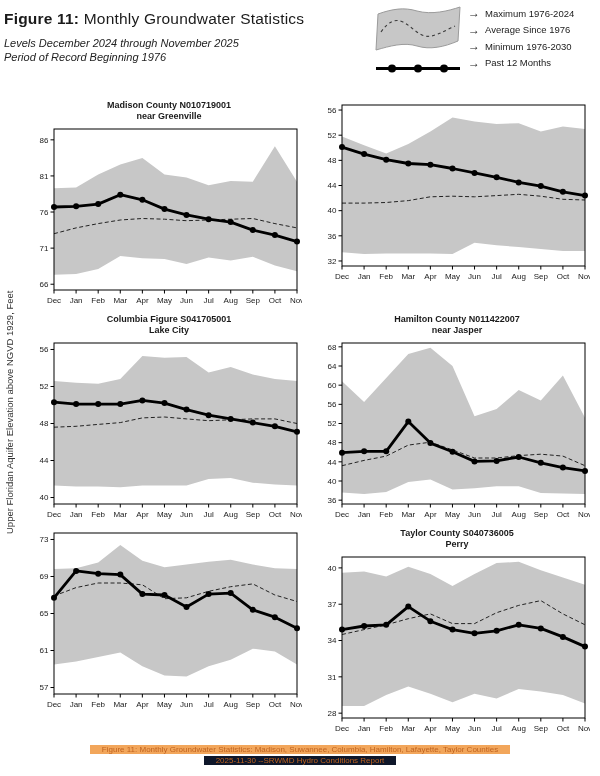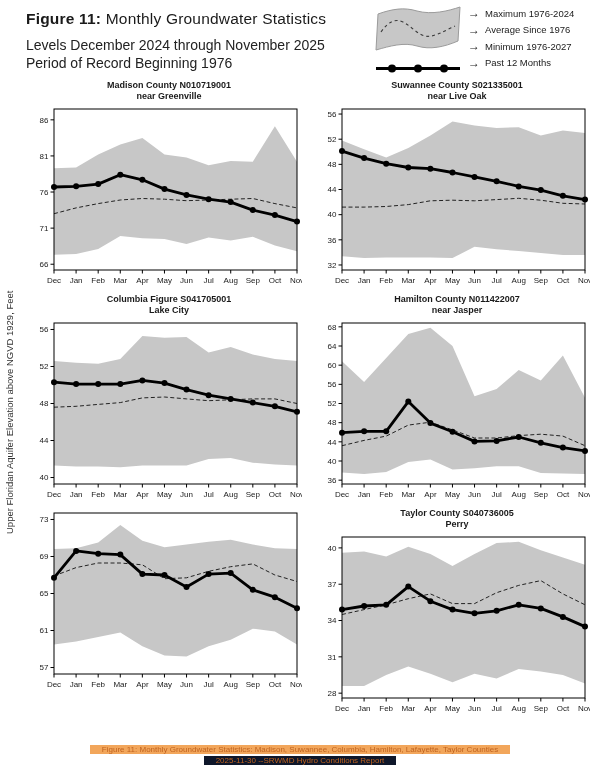--- a/index.html
+++ b/index.html
@@ -1,40 +1,40 @@
 <!DOCTYPE html>
 <html><head>
 <meta charset="utf-8">
 <style>
   html,body{margin:0;padding:0;background:#ffffff;}
   .container{
     position:relative;width:600px;height:776px;background:#ffffff;overflow:hidden;
     font-family:"Liberation Sans","DejaVu Sans",sans-serif;color:#1a1a1a;
   }
   
-  .header{position:absolute;top:10px;left:26px;width:350px;}
+  .header{position:absolute;top:10px;left:4px;width:350px;}
   .fig-title{font-size:15.5px;letter-spacing:.2px;}
   .fig-title b{font-weight:bold;}
-  .fig-sub{font-size:14px;line-height:1.3;margin-top:8px;color:#222;}
+  .fig-sub{font-size:11px;line-height:1.3;margin-top:8px;color:#222;font-style:italic;}
   
   .legend{position:absolute;top:5px;right:6px;width:222px;display:flex;}
   .legend-icons{width:96px;flex:0 0 96px;}
   .legend-labels{flex:1;}
   .legend-row{height:16.5px;display:flex;align-items:center;font-size:9.5px;white-space:nowrap;}
   .legend-row .arrow{font-size:12px;font-weight:bold;margin-right:5px;line-height:10px;}
   .past-icon{margin-top:3px;}
   
   .ylabel{
     position:absolute;left:4px;top:282px;height:260px;width:12px;
     writing-mode:vertical-rl;transform:rotate(180deg);
     font-size:9.5px;color:#333;text-align:center;white-space:nowrap;
   }
   
   .grid{
-    position:absolute;top:80px;left:30px;width:566px;
+    position:absolute;top:100px;left:30px;width:566px;
     display:grid;grid-template-columns:1fr 1fr;column-gap:10px;row-gap:8px;
   }
   .chart-panel{width:278px;}
   .chart-title{font-size:9px;font-weight:bold;text-align:center;line-height:1.25;height:24px;}
   .chart-canvas{display:block;}
   
   .footer{position:absolute;left:0;right:0;top:744px;text-align:center;font-size:8px;line-height:1.4;}
   .footer .hl{padding:0 12px;}
 </style>
 </head>
@@ -67,21 +67,21 @@
       <div class="legend-row">
           <span class="arrow">→</span>
           <span>Maximum 1976-2024</span>
         </div>
       <div class="legend-row">
           <span class="arrow">→</span>
           <span>Average Since 1976</span>
         </div>
       <div class="legend-row">
           <span class="arrow">→</span>
-          <span>Minimum 1976-2027</span>
+          <span>Minimum 1976-2030</span>
         </div>
       <div class="legend-row">
           <span class="arrow">→</span>
           <span>Past 12 Months</span>
         </div>
     </div>
   </div>
 
   <div class="ylabel">Upper Floridan Aquifer Elevation above NGVD 1929, Feet</div>
 
@@ -138,24 +138,20 @@
           <text x="200.72727272727272" y="178.5" text-anchor="middle" font-size="8px" font-family="Liberation Sans, sans-serif" fill="#1a1a1a">Aug</text>
           <line x1="222.8181818181818" y1="166" x2="222.8181818181818" y2="169.5" stroke="#000" stroke-width="1"></line>
           <text x="222.8181818181818" y="178.5" text-anchor="middle" font-size="8px" font-family="Liberation Sans, sans-serif" fill="#1a1a1a">Sep</text>
           <line x1="244.9090909090909" y1="166" x2="244.9090909090909" y2="169.5" stroke="#000" stroke-width="1"></line>
           <text x="244.9090909090909" y="178.5" text-anchor="middle" font-size="8px" font-family="Liberation Sans, sans-serif" fill="#1a1a1a">Oct</text>
           <line x1="267" y1="166" x2="267" y2="169.5" stroke="#000" stroke-width="1"></line>
           <text x="267" y="178.5" text-anchor="middle" font-size="8px" font-family="Liberation Sans, sans-serif" fill="#1a1a1a">Nov</text>
         </svg>
       </div>
       <div class="chart-panel">
-        <div class="chart-title">
-          <div>Suwannee County S021335001</div>
-          <div>near Live Oak</div>
-        </div>
         <svg width="272" height="182" viewBox="0 0 272 182" class="chart-canvas">
           <path d="M24.0,36.4 L46.1,45.2 L68.2,53.4 L90.3,44.0 L112.4,31.4 L134.5,17.6 L156.5,21.4 L178.6,23.9 L200.7,23.2 L222.8,31.4 L244.9,26.4 L267.0,28.9 L267.0,150.9 L244.9,150.9 L222.8,149.0 L200.7,147.1 L178.6,145.2 L156.5,142.7 L134.5,154.1 L112.4,153.4 L90.3,153.4 L68.2,153.4 L46.1,154.1 L24.0,152.2 Z" fill="#c7c7c7" stroke="none"></path>
           <polyline points="24.0,103.1 46.1,103.1 68.2,102.5 90.3,100.6 112.4,96.8 134.5,96.2 156.5,96.8 178.6,95.6 200.7,94.3 222.8,96.2 244.9,99.3 267.0,100.0" fill="none" stroke="#222222" stroke-width="1" stroke-dasharray="4 2.5"></polyline>
           <polyline points="24.0,47.1 46.1,54.1 68.2,59.7 90.3,63.5 112.4,64.7 134.5,68.5 156.5,72.9 178.6,77.3 200.7,82.4 222.8,86.1 244.9,91.8 267.0,95.6" fill="none" stroke="#000000" stroke-width="2.8" stroke-linejoin="round"></polyline>
           <circle cx="24.0" cy="47.1" r="3" fill="#000000"></circle>
           <circle cx="46.1" cy="54.1" r="3" fill="#000000"></circle>
           <circle cx="68.2" cy="59.7" r="3" fill="#000000"></circle>
           <circle cx="90.3" cy="63.5" r="3" fill="#000000"></circle>
           <circle cx="112.4" cy="64.7" r="3" fill="#000000"></circle>
           <circle cx="134.5" cy="68.5" r="3" fill="#000000"></circle>

